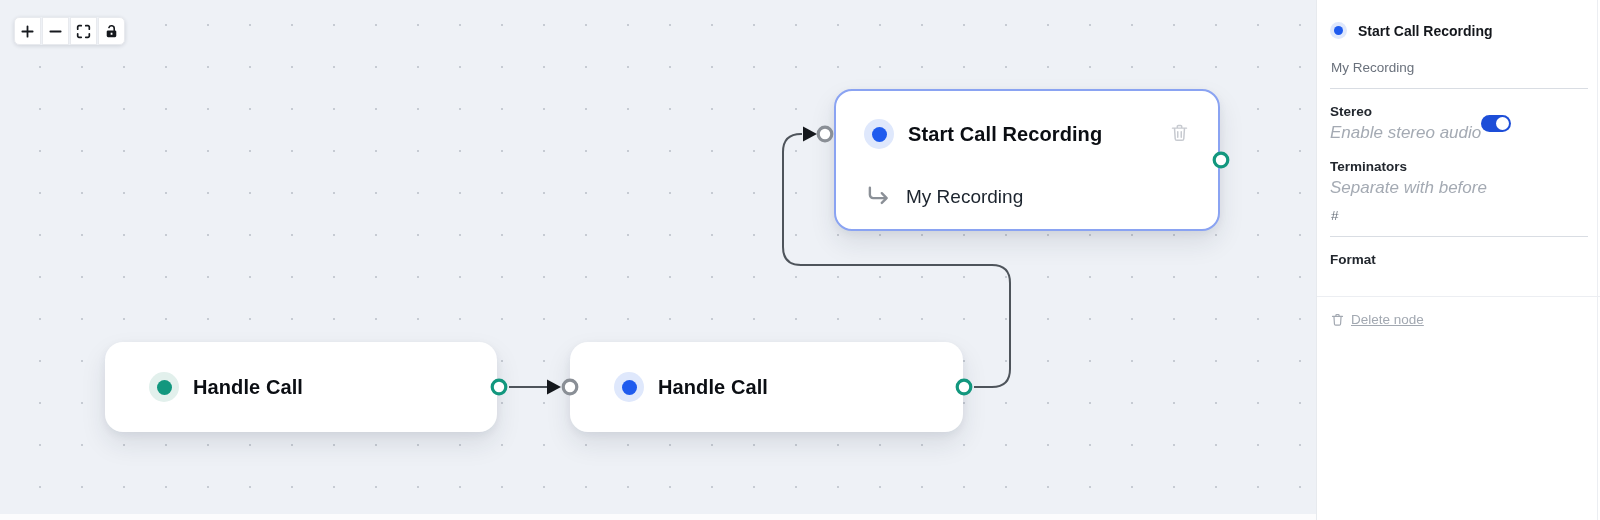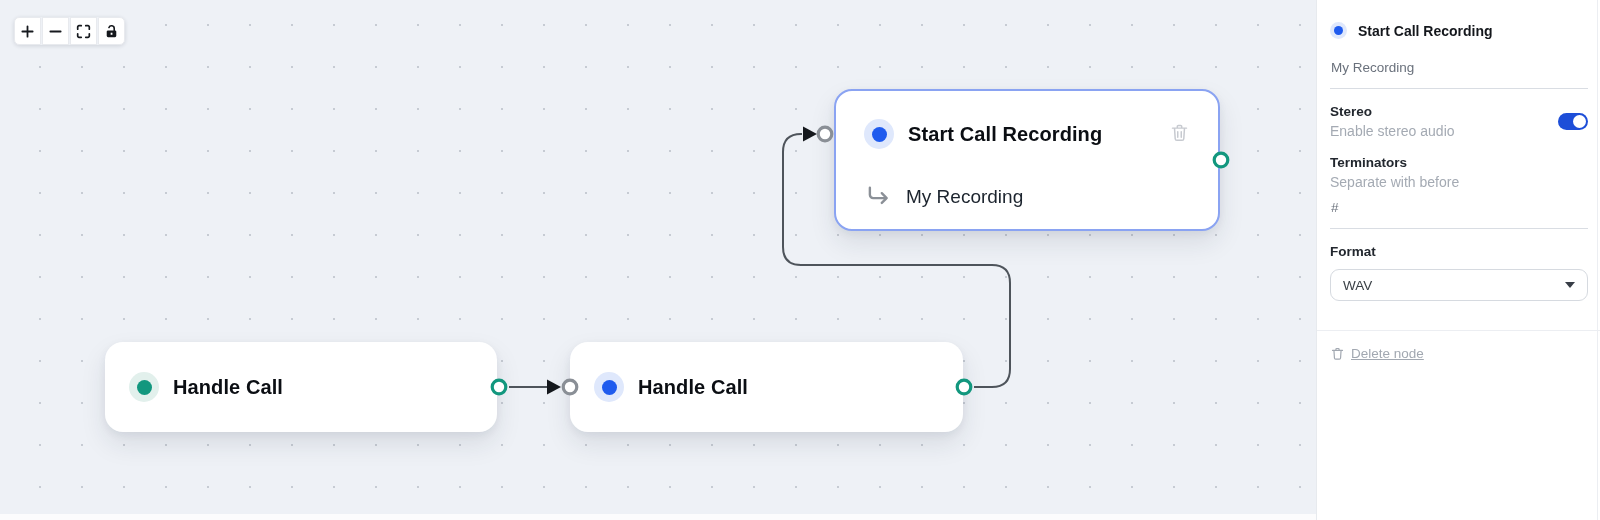--- a/index.html
+++ b/index.html
@@ -36,21 +36,21 @@
   .tb-btn{width:27px;height:28px;background:#fff;border:1px solid #e8eaee;display:flex;align-items:center;justify-content:center;cursor:pointer;}
   .tb-btn:first-child{border-radius:5px 0 0 5px;}
   .tb-btn:last-child{border-radius:0 5px 5px 0;}
   .tb-btn svg{display:block;}
 
   
   .node{position:absolute;background:#fff;border-radius:18px;
     box-shadow:0 12px 26px rgba(25,35,60,.10),0 3px 8px rgba(25,35,60,.06);}
   .node.selected{border:2px solid var(--sel-border);}
   .node-row{display:flex;align-items:center;padding:0 28px;height:30px;}
-  .node-single{display:flex;align-items:center;height:100%;padding:0 24px;}
+  .node-single{display:flex;align-items:center;height:100%;padding:0 44px;}
   .dot-halo{width:30px;height:30px;border-radius:50%;display:flex;align-items:center;justify-content:center;flex:none;}
   .dot-halo.teal{background:var(--teal-halo);}
   .dot-halo.blue{background:var(--blue-halo);}
   .dot-core{width:15px;height:15px;border-radius:50%;}
   .teal .dot-core{background:var(--teal);}
   .blue .dot-core{background:var(--blue);}
   .node-title{font-size:20px;font-weight:700;color:var(--title);margin-left:14px;letter-spacing:.1px;white-space:nowrap;}
   .node-sub{font-size:19px;font-weight:400;color:#1c242e;margin-left:14px;white-space:nowrap;}
   .node-trash{margin-left:auto;color:#c7cad0;}
   .branch-icon{color:#8b9097;width:28px;display:flex;justify-content:center;flex:none;}
@@ -67,23 +67,23 @@
   .panel{position:absolute;left:1316px;top:0;width:284px;height:520px;background:#fff;
     border-left:1px solid var(--panel-border);padding:22px 12px 0 13px;font-size:13px;color:var(--label);}
   .panel::after{content:"";position:absolute;top:0;bottom:0;right:2px;width:1px;background:#eceef2;}
   .p-header{display:flex;align-items:center;gap:11px;margin-bottom:21px;}
   .p-halo{width:17px;height:17px;border-radius:50%;background:var(--blue-halo);display:flex;align-items:center;justify-content:center;flex:none;}
   .p-dot{width:9px;height:9px;border-radius:50%;background:var(--blue);}
   .p-title{font-size:14px;font-weight:700;color:#14171c;}
   .p-label{font-weight:500;color:var(--label);margin-bottom:9px;}
   .p-input{display:block;width:100%;border:none;outline:none;background:transparent;font-family:inherit;
     font-size:13.5px;color:var(--value);padding:0 0 13px 1px;border-bottom:1px solid var(--hairline);margin-bottom:15px;}
-  .p-toggle-row{display:flex;align-items:center;justify-content:space-between;margin-bottom:16px;}
+  .p-toggle-row{display:flex;align-items:center;justify-content:flex-start;margin-bottom:16px;}
   .p-bold-label{font-size:13.5px;font-weight:700;color:#22272e;margin-bottom:4px;}
-  .p-sub{font-size:14px;color:var(--sub);}
+  .p-sub{font-size:17px;color:var(--sub);font-style:italic;}
   .toggle{width:30px;height:17px;border-radius:9px;background:#cfd4db;position:relative;flex:none;cursor:pointer;}
   .toggle.on{background:var(--toggle-on);}
   .toggle .knob{position:absolute;top:2px;left:2px;width:13px;height:13px;border-radius:50%;background:#fff;}
   .toggle.on .knob{left:auto;right:2px;}
   .p-group{margin-bottom:7px;}
   .p-group .p-sub{margin-bottom:10px;}
   .p-select{height:32px;border:1px solid #d6dae0;border-radius:9px;display:flex;align-items:center;
     padding:0 12px;font-size:13.5px;color:#3a4046;cursor:pointer;margin-bottom:0;}
   .caret{margin-left:auto;width:0;height:0;border-left:5.5px solid transparent;border-right:5.5px solid transparent;border-top:6.5px solid #383e47;}
   .p-divider{height:1px;background:#eceef2;margin:29px -12px 0 -13px;}
@@ -206,24 +206,20 @@
     </div>
 
 
     <div class="p-group">
       <div class="p-bold-label">Terminators</div>
       <div class="p-sub">Separate with before</div>
       <input class="p-input" type="text" value="#" style="">
     </div>
 
     <div class="p-bold-label" style="margin-bottom:10px;">Format</div>
-    <div class="p-select">
-      <span>WAV</span>
-      <div class="caret"></div>
-    </div>
 
     <div class="p-divider"></div>
 
     <div class="p-delete">
       <svg width="15" height="15" viewBox="0 0 24 24" fill="none" stroke="currentColor" stroke-width="1.9" stroke-linecap="round" stroke-linejoin="round">
         <path d="M4 7h16M9.5 7V5.2A1.2 1.2 0 0 1 10.7 4h2.6a1.2 1.2 0 0 1 1.2 1.2V7M6.3 7l.8 12.1a1.9 1.9 0 0 0 1.9 1.8h6a1.9 1.9 0 0 0 1.9-1.8L17.7 7"></path>
       </svg>
       <span>Delete node</span>
     </div>
 

